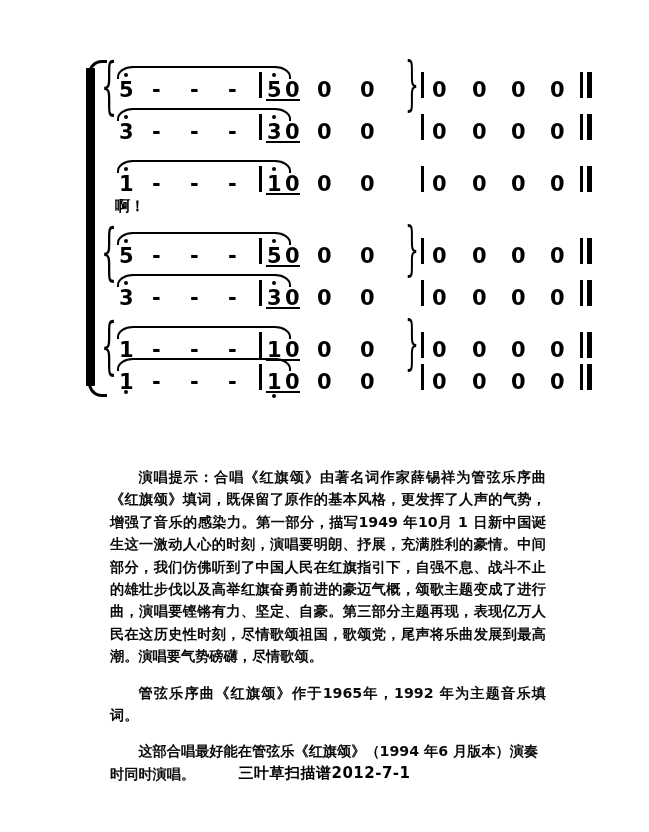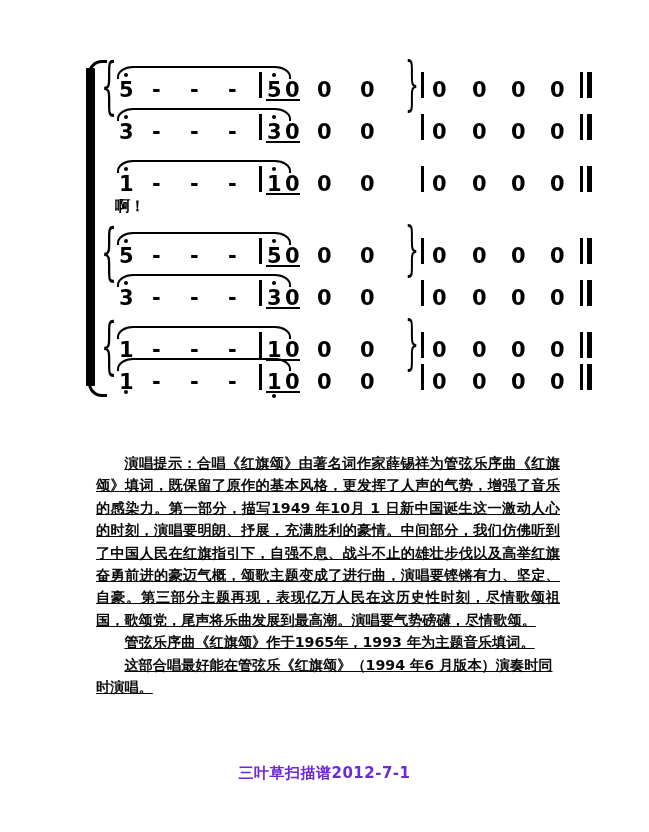--- a/index.html
+++ b/index.html
@@ -150,39 +150,38 @@
     width: 464px;
     font-family: "DejaVu Sans", "Liberation Sans", sans-serif;
     font-weight: bold;
     font-size: 14.2px;
     line-height: 22.4px;
     text-align: justify;
     text-justify: inter-character;
     color: #0a0a0a;
   }
   #notes-text p {
-    margin: 0;
+    margin: 14px;
     text-indent: 2em;
     text-align: justify;
-    text-decoration: underline;
   }
   #notes-text p.last-loose {
     text-align: left;
   }
 
   #footer {
     position: absolute;
     left: 0;
     top: 764px;
     width: 649px;
     text-align: center;
     font-family: "DejaVu Sans", "Liberation Sans", sans-serif;
     font-size: 15px;
     font-weight: bold;
-    color: #6d28d9;
+    color: #000000;
     letter-spacing: 0.5px;
   }
 </style>
 </head>
 <body>
 
 <div id="score">
 
   <div class="system-bracket"></div>
   <div class="system-bracket-tip top"></div>
@@ -347,17 +346,17 @@
   <div class="note" style="left:472px; top:372px;">0</div>
   <div class="note" style="left:511px; top:372px;">0</div>
   <div class="note" style="left:550px; top:372px;">0</div>
   <div class="dblbar-thin" style="left:580px; top:364px; height:26px;"></div>
   <div class="dblbar-thick" style="left:587px; top:364px; height:26px;"></div>
 
 </div>
 
 <div id="notes-text">
   <p>演唱提示：合唱《红旗颂》由著名词作家薛锡祥为管弦乐序曲《红旗颂》填词，既保留了原作的基本风格，更发挥了人声的气势，增强了音乐的感染力。第一部分，描写1949 年10月 1 日新中国诞生这一激动人心的时刻，演唱要明朗、抒展，充满胜利的豪情。中间部分，我们仿佛听到了中国人民在红旗指引下，自强不息、战斗不止的雄壮步伐以及高举红旗奋勇前进的豪迈气概，颂歌主题变成了进行曲，演唱要铿锵有力、坚定、自豪。第三部分主题再现，表现亿万人民在这历史性时刻，尽情歌颂祖国，歌颂党，尾声将乐曲发展到最高潮。演唱要气势磅礴，尽情歌颂。</p>
-  <p>管弦乐序曲《红旗颂》作于1965年，1993 年为主题音乐填词。</p>
+  <p>管弦乐序曲《红旗颂》作于1965年，1992 年为主题音乐填词。</p>
   <p class="last-loose">这部合唱最好能在管弦乐《红旗颂》（1994 年6 月版本）演奏时同时演唱。</p>
 </div>
 
 <div id="footer">三叶草扫描谱2012-7-1</div>
 
 </body></html>

